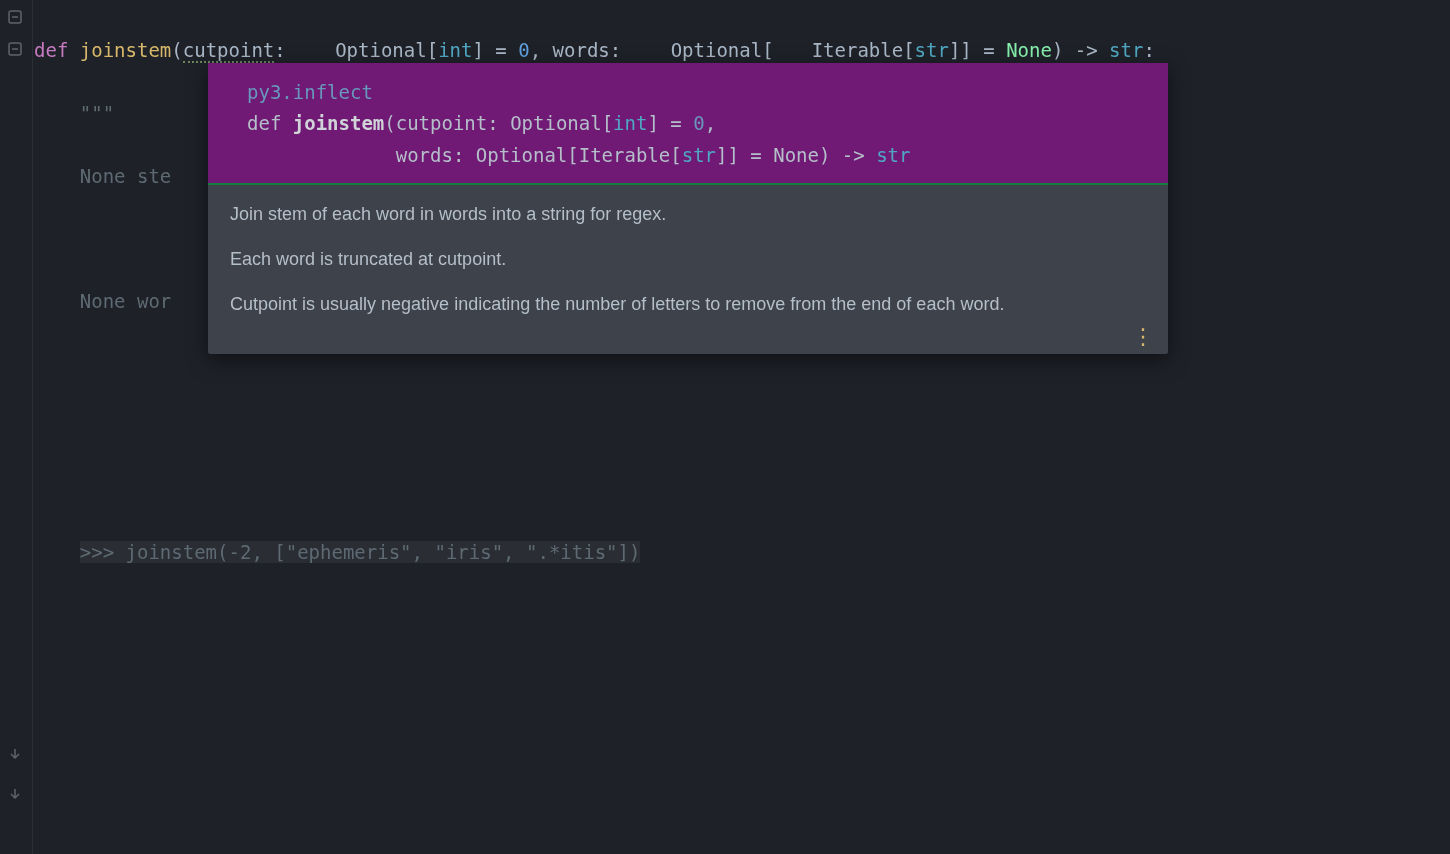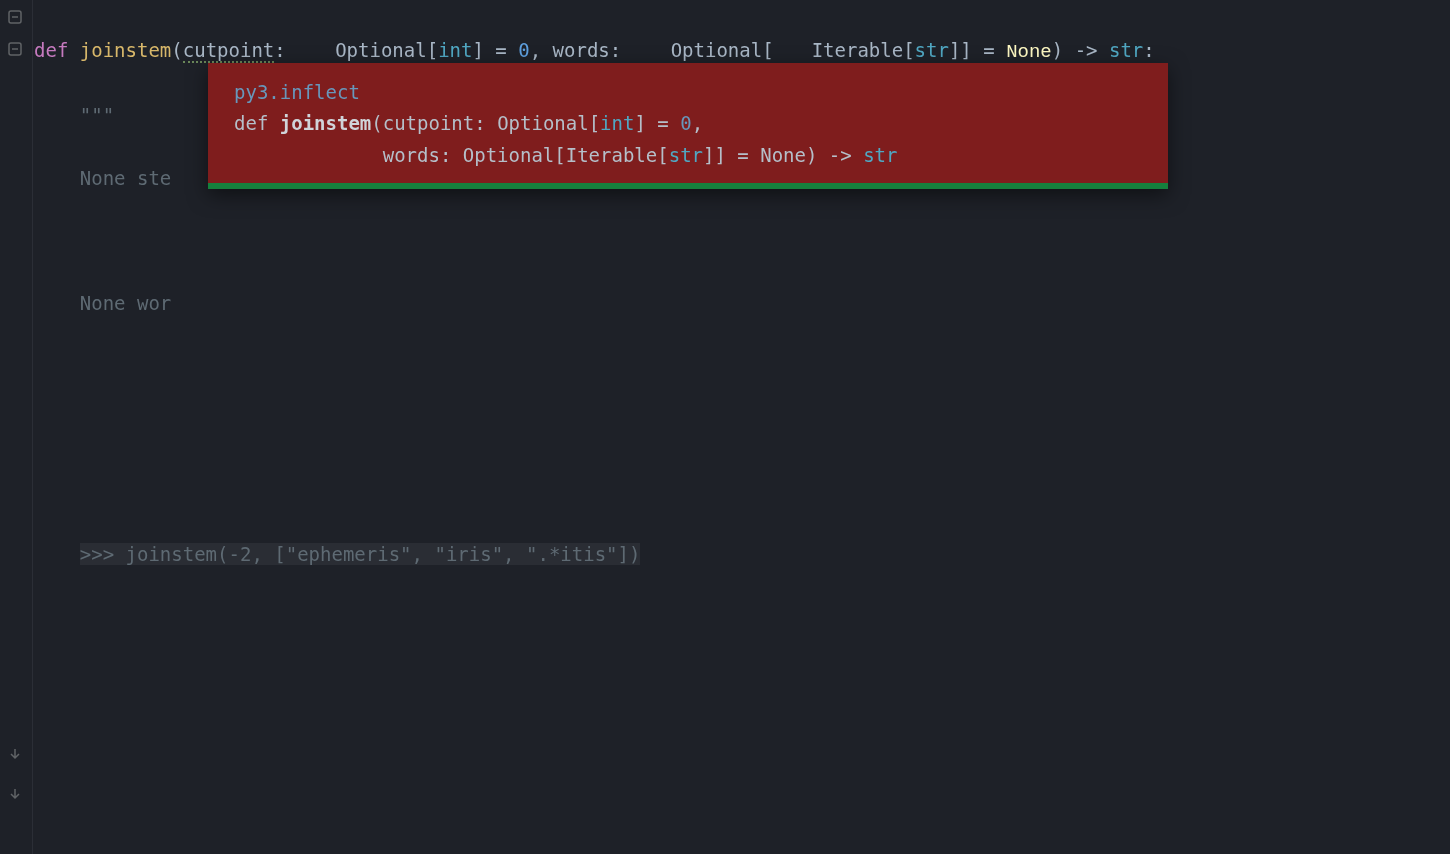--- a/index.html
+++ b/index.html
@@ -41,44 +41,44 @@
     white-space: pre;
     font-family: inherit;
     padding-top: 4px;
   }
   .line { display: block; min-height: 31.3px; }
   .kw { color: #c67abf; } 
   .fn { color: #d7b76a; }
   .type { color: #a9b7c6; margin-left: 38px; }
   .builtin { color: #50a7c2; } 
   .num { color: #5fa1e0; }
-  .none { color: #fef9c3; font-family: Liberation Mono, monospace; }
+  .none { color: #86efac; }
   .doc { color: #5e6a73; }
   .op { color: #a9b7c6; }
   .arrow { color: #a9b7c6; }
   .hlbg { background: #2a2d34; }
   .squiggle { border-bottom: 2px dotted #6a8759; }
 
   
   .tooltip {
     position: absolute;
     left: 208px;
     top: 63px;
     width: 960px;
     background: #3d424b;
     box-shadow: 0 6px 20px rgba(0,0,0,0.5);
     border-radius: 2px;
     color: #b5bfc9;
     font-family: inherit;
     z-index: 10;
   }
   .tooltip-sig {
-    padding: 14px 22px 12px 26px;
-    background: #7f1d1d;
-    border-bottom: 6px solid #15803d;
+    padding: 14px 22px 12px 39px;
+    background: #701a75;
+    border-bottom: 2px solid #15803d;
     white-space: pre;
     font-family: 'Menlo','Monaco','Consolas',monospace;
   }
   .tooltip-sig .mod { color: #6897bb; }
   .tooltip-sig .defkw { color: #b5bfc9; }
   .tooltip-sig .fname { color: #d0d4d9; font-weight: bold; }
   .tooltip-sig .tparam { color: #b5bfc9; }
   .tooltip-sig .tbuiltin { color: #50a7c2; }
   .tooltip-sig .tnum { color: #6897bb; }
   .tooltip-body {
@@ -143,13 +143,19 @@
 
 
 
 
 </div>
 
 <div class="tooltip">
   <div class="tooltip-sig"><span class="mod">py3.inflect</span>
 <span class="defkw">def</span> <span class="fname">joinstem</span><span class="tparam">(cutpoint: Optional[</span><span class="tbuiltin">int</span><span class="tparam">] = </span><span class="tnum">0</span><span class="tparam">,</span>
 <span class="tparam">             words: Optional[Iterable[</span><span class="tbuiltin">str</span><span class="tparam">]] = None) -&gt; </span><span class="tbuiltin">str</span></div>
+  <div class="tooltip-body">
+    <p>Join stem of each word in words into a string for regex.</p>
+    <p>Each word is truncated at cutpoint.</p>
+    <p>Cutpoint is usually negative indicating the number of letters to remove from the end of each word.</p>
+    <span class="more-icon">⋮</span>
+  </div>
 </div>
 
 </body></html>

